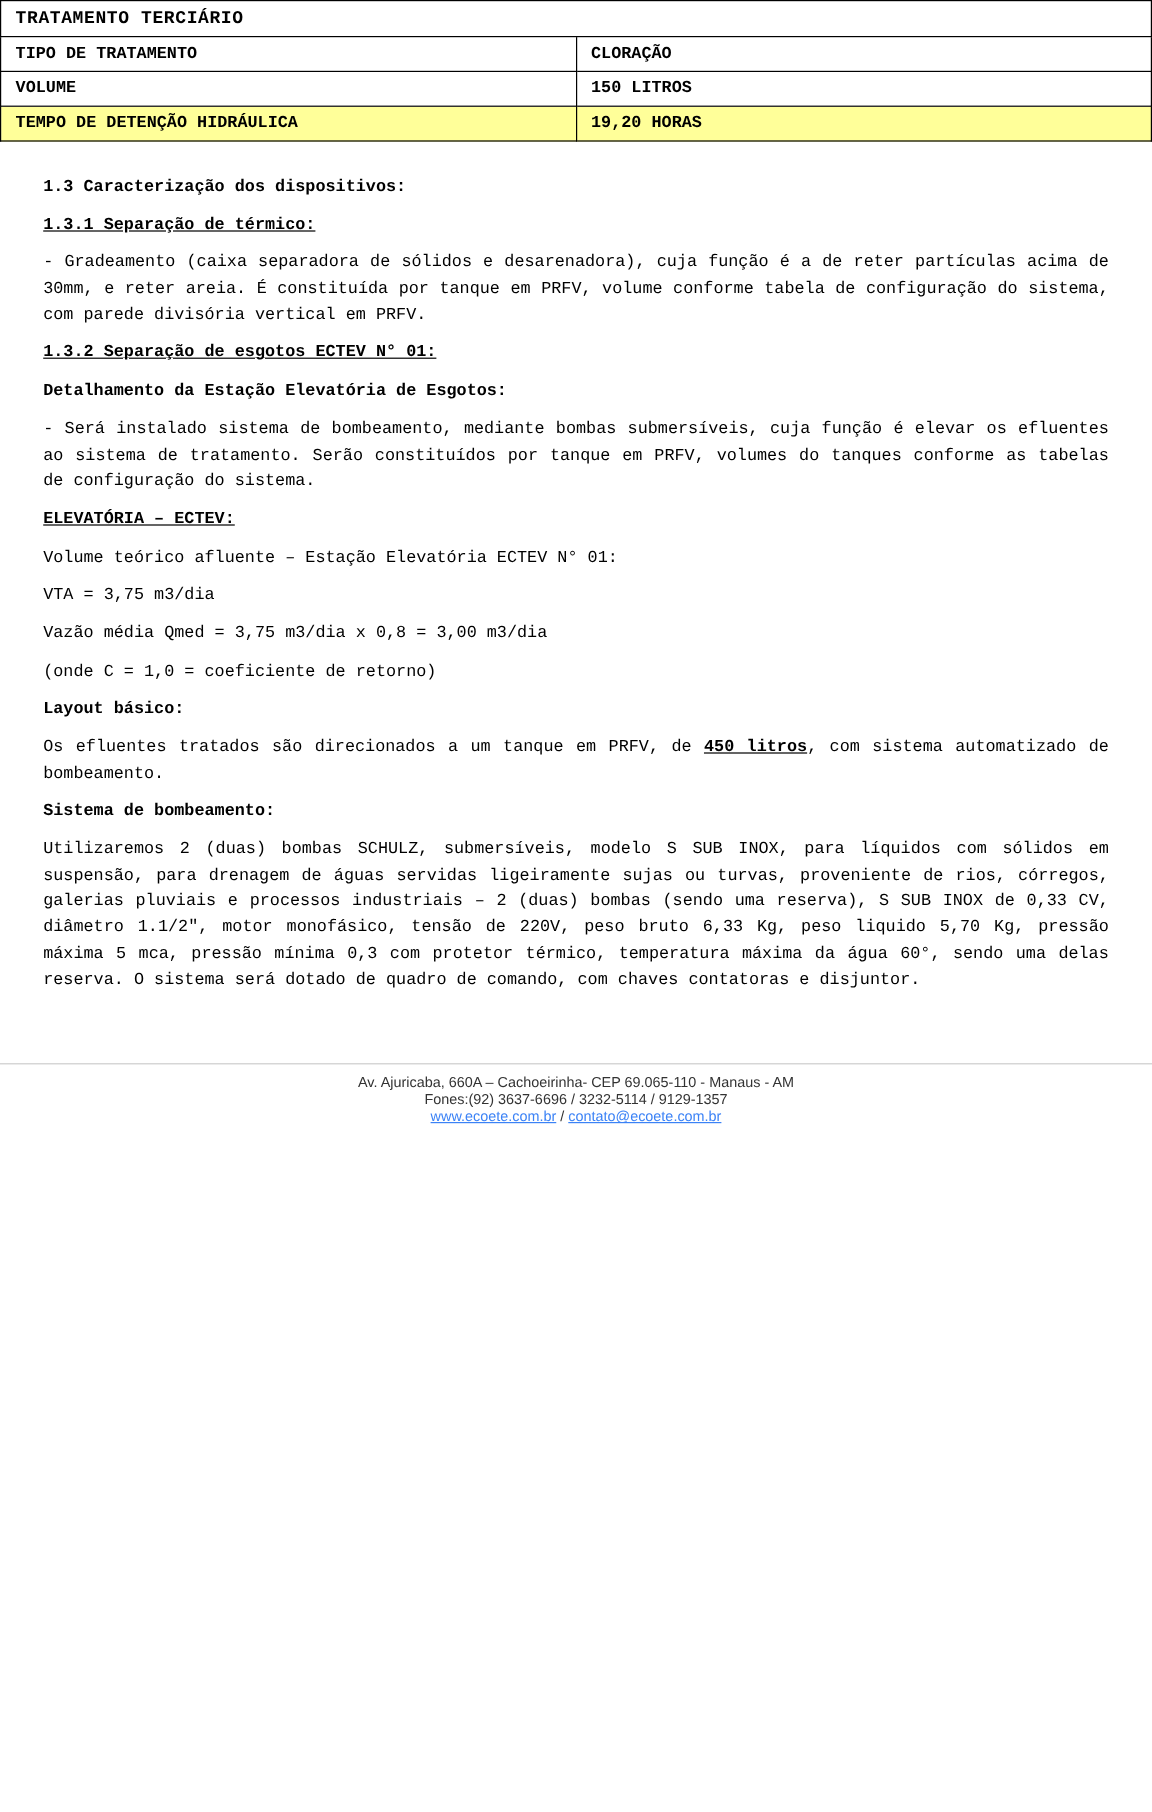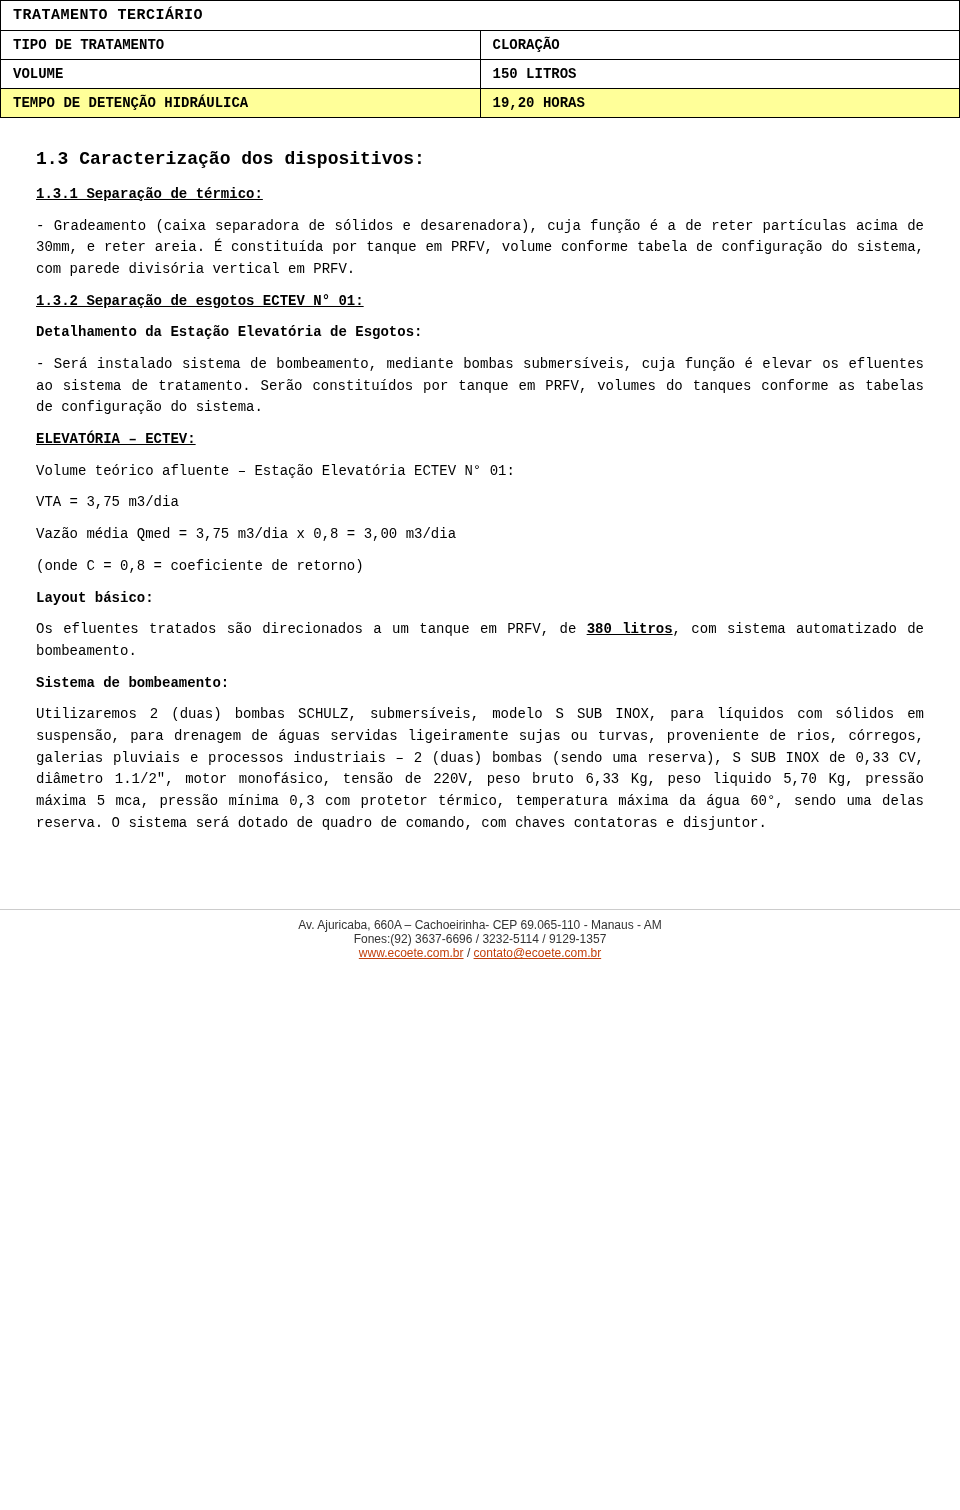--- a/index.html
+++ b/index.html
@@ -49,50 +49,50 @@
       margin-top: 48px;
     }
     
     .content {
       padding: 18px 36px 18px 36px;
       font-size: 14px;
       line-height: 1.55;
     }
     .section-title {
       font-weight: bold;
-      font-size: 18px;
+      font-size: 14px;
       margin-bottom: 6px;
       margin-top: 10px;
     }
     .paragraph {
       margin-bottom: 10px;
       text-align: justify;
     }
     .bold {
       font-weight: bold;
     }
     .underline {
       text-decoration: underline;
     }
     .bold-underline {
       font-weight: bold;
       text-decoration: underline;
     }
     
     .footer {
-      margin-top: 47px;
+      margin-top: 30px;
       text-align: center;
       font-size: 12px;
       font-family: Arial, sans-serif;
       color: #333;
       border-top: 1px solid #ccc;
       padding-top: 8px;
     }
     .footer a {
-      color: #c2410c;
+      color: #3b82f6;
       text-decoration: underline;
     }
   </style>
 </head>
 <body>
 
 <div class="page">
 
   <table class="header-table">
     <tbody>
@@ -125,26 +125,26 @@
     <p class="paragraph bold">Detalhamento da Estação Elevatória de Esgotos:</p>
 
     <p class="paragraph">- Será instalado sistema de bombeamento, mediante bombas submersíveis, cuja função é elevar os efluentes ao sistema de tratamento. Serão constituídos por tanque em PRFV, volumes do tanques conforme as tabelas de configuração do sistema.</p>
 
     <p class="paragraph bold-underline">ELEVATÓRIA – ECTEV:</p>
 
     <p class="paragraph">Volume teórico afluente – Estação Elevatória ECTEV N° 01:</p>
     <p class="paragraph">VTA = 3,75 m3/dia</p>
 
     <p class="paragraph">Vazão média Qmed = 3,75 m3/dia x 0,8 = 3,00 m3/dia</p>
-    <p class="paragraph">(onde C = 0,8 = coeficiente de retorno)</p>
+    <p class="paragraph">(onde C = 1,0 = coeficiente de retorno)</p>
 
     <p class="paragraph bold">Layout básico:</p>
     <p class="paragraph">
       Os efluentes tratados são direcionados a um tanque em PRFV, de
-      <span class="bold underline">380 litros</span>, com sistema automatizado de bombeamento.
+      <span class="bold underline">450 litros</span>, com sistema automatizado de bombeamento.
     </p>
 
     <p class="paragraph bold">Sistema de bombeamento:</p>
     <p class="paragraph">Utilizaremos 2 (duas) bombas SCHULZ, submersíveis, modelo S SUB INOX, para líquidos com sólidos em suspensão, para drenagem de águas servidas ligeiramente sujas ou turvas, proveniente de rios, córregos, galerias pluviais e processos industriais – 2 (duas) bombas (sendo uma reserva), S SUB INOX de 0,33 CV, diâmetro 1.1/2″, motor monofásico, tensão de 220V, peso bruto 6,33 Kg, peso liquido 5,70 Kg, pressão máxima 5 mca, pressão mínima 0,3 com protetor térmico, temperatura máxima da água 60°, sendo uma delas reserva. O sistema será dotado de quadro de comando, com chaves contatoras e disjuntor.</p>
 
   </div>
 
   <div class="footer">
     <div>Av. Ajuricaba, 660A – Cachoeirinha- CEP 69.065-110 - Manaus - AM</div>
     <div>Fones:(92) 3637-6696 / 3232-5114 / 9129-1357</div>

